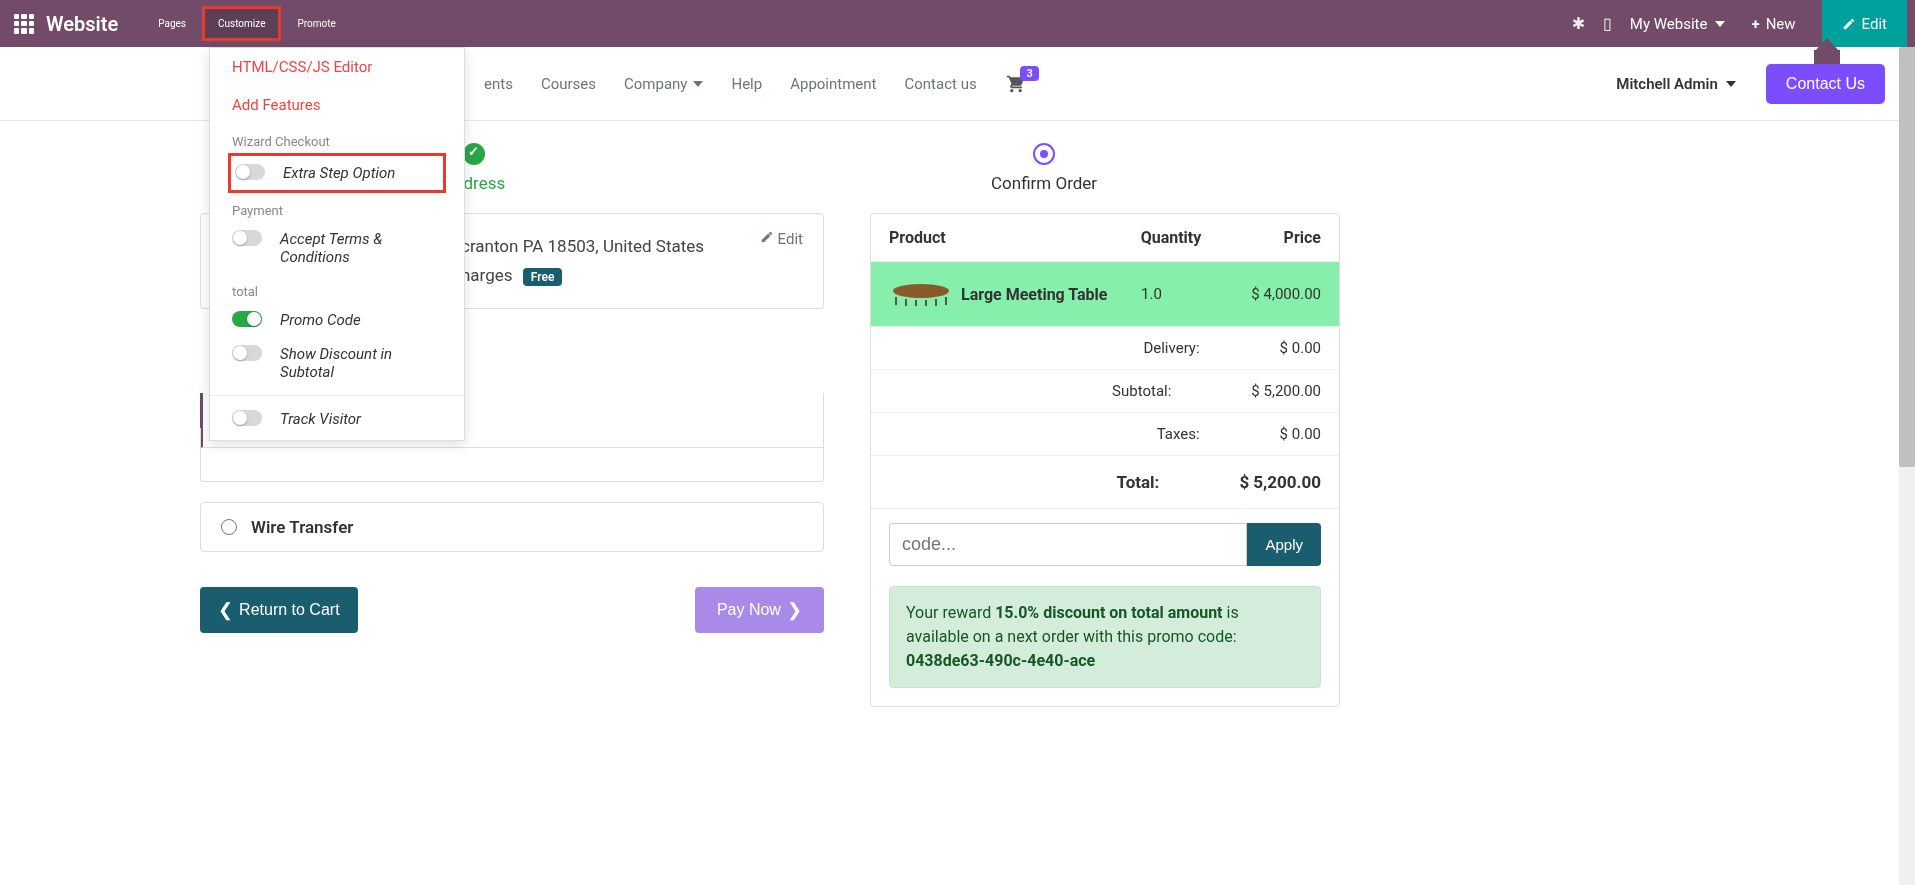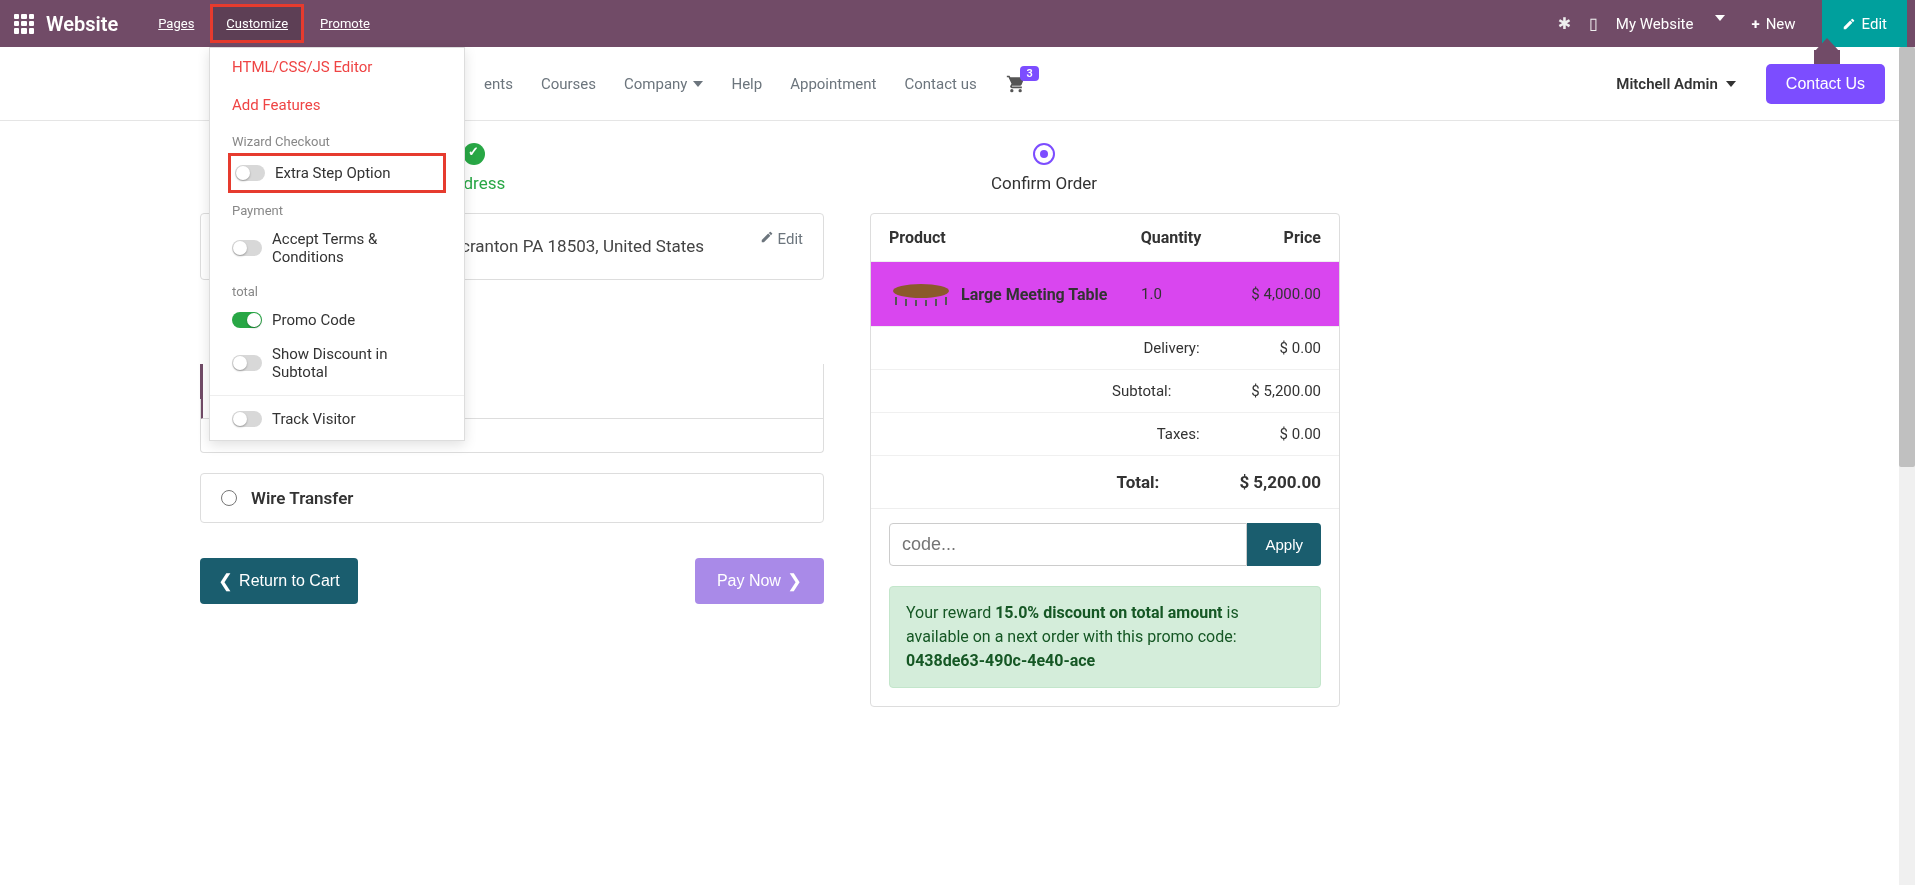--- a/index.html
+++ b/index.html
@@ -3,34 +3,34 @@
 <meta charset="utf-8">
 <style>
 * { box-sizing: border-box; margin: 0; padding: 0; }
 body { font-family: -apple-system, BlinkMacSystemFont, "Segoe UI", Roboto, sans-serif; font-size: 15px; color: #333; background: #fff; width: 1915px; height: 885px; overflow: hidden; position: relative; }
 
 
 .topbar { background: #714B67; height: 47px; display: flex; align-items: center; color: #fff; padding: 0 8px; }
 .apps-icon { width: 20px; height: 20px; display: grid; grid-template-columns: repeat(3,1fr); grid-template-rows: repeat(3,1fr); gap: 2px; margin: 0 12px 0 6px; cursor: pointer; }
 .apps-icon span { background: #fff; border-radius: 1px; }
 .brand { font-size: 20px; font-weight: 600; margin-right: 24px; }
-.topnav-item { padding: 12px 16px; cursor: pointer; font-size: 13px; text-decoration: underline; }
+.topnav-item { padding: 12px 16px; cursor: pointer; font-size: 10px; }
 .topnav-item.active { background: #5d3f55; border: 3px solid #e63b2e; padding: 9px 13px; }
 .top-spacer { flex: 1; }
 .top-right { display: flex; align-items: center; gap: 18px; }
 .top-right .ico { font-size: 16px; color: #eee; cursor: pointer; }
-.mywebsite { display: flex; gap: 20px; cursor: pointer; }
+.mywebsite { display: flex; align-items: center; gap: 6px; cursor: pointer; }
 .new-btn { display: flex; align-items: center; gap: 6px; cursor: pointer; padding: 0 8px; }
 .edit-btn { background: #00A09D; height: 47px; display: flex; align-items: center; gap: 6px; padding: 0 20px; cursor: pointer; }
 
 
 .dropdown { position: absolute; left: 209px; top: 47px; width: 256px; background: #fff; border: 1px solid #ddd; box-shadow: 0 4px 12px rgba(0,0,0,.12); z-index: 100; padding-bottom: 4px; }
 .dropdown-item { padding: 10px 22px; cursor: pointer; font-size: 15px; color: #ef4444; }
 .dropdown-section { padding: 10px 22px 4px; font-size: 13px; color: #888; }
-.dropdown-toggle { display: flex; align-items: center; gap: 10px; padding: 8px 22px; cursor: pointer; }
+.dropdown-toggle { display: flex; gap: 18px; padding: 8px 22px; cursor: pointer; font-style: italic; }
 .toggle { width: 30px; height: 16px; border-radius: 10px; background: #d8d8d8; position: relative; flex-shrink: 0; }
 .toggle::after { content: ""; position: absolute; width: 14px; height: 14px; border-radius: 50%; background: #fff; top: 1px; left: 1px; box-shadow: 0 1px 2px rgba(0,0,0,.3); }
 .toggle.on { background: #28a745; }
 .toggle.on::after { left: 15px; }
 .dropdown-divider { height: 1px; background: #eee; margin: 6px 0; }
 .highlight-extra { border: 3px solid #e63b2e; margin: 0 18px; padding: 8px 6px 8px 4px; }
 .highlight-extra .dropdown-toggle { padding: 0 0 0 0; }
 
 
 .subnav { height: 74px; border-bottom: 1px solid #e5e5e5; display: flex; align-items: center; padding: 0 30px 0 220px; position: relative; }
@@ -75,21 +75,21 @@
 .return-btn { background: #1a5d6e; color: #fff; border: none; border-radius: 4px; padding: 12px 18px; font-size: 16px; font-weight: 500; cursor: pointer; display: flex; align-items: center; gap: 6px; }
 .paynow-btn { background: #a98ae8; color: #fff; border: none; border-radius: 4px; padding: 12px 22px; font-size: 16px; font-weight: 500; cursor: pointer; display: flex; align-items: center; gap: 6px; }
 
 
 .order { border: 1px solid #ddd; border-radius: 4px; }
 .order-head { display: flex; padding: 14px 18px; font-weight: 700; font-size: 16px; border-bottom: 1px solid #eee; }
 .oh-prod { flex: 1; }
 .oh-qty { width: 80px; text-align: center; }
 .oh-price { width: 110px; text-align: right; }
 .order-row { display: flex; padding: 12px 18px; align-items: center; border-bottom: 1px solid #f0f0f0; }
-.order-row.alt { background: #d946ef; }
+.order-row.alt { background: #86efac; }
 .thumb { width: 64px; height: 40px; margin-right: 8px; flex-shrink: 0; display:flex; align-items:center; justify-content:center; }
 .desk-svg { width:60px; height:34px; }
 .table-svg { width:60px; height:30px; }
 .or-name { flex: 1; font-weight: 700; font-size: 16px; }
 .or-qty { width: 80px; text-align: left; padding-left: 10px; }
 .or-price { width: 110px; text-align: right; }
 .order-sum { padding: 12px 18px; display: flex; justify-content: space-between; border-bottom: 1px solid #f0f0f0; }
 .order-sum .lbl { text-align: right; flex: 1; padding-right: 80px; }
 .order-total { padding: 16px 18px; display: flex; justify-content: space-between; font-weight: 700; font-size: 17px; border-bottom: 1px solid #eee; }
 .order-total .lbl { text-align: right; flex: 1; padding-right: 80px; }
@@ -217,20 +217,24 @@
 
     <div class="left-col">
       <div class="panel" style="padding-left:260px;">
         <div class="addr-edit">
           <svg width="14" height="14" viewBox="0 0 24 24">
               <path fill="#6c757d" d="M3 17.25V21h3.75L17.81 9.94l-3.75-3.75L3 17.25zM20.71 7.04a1 1 0 000-1.41l-2.34-2.34a1 1 0 00-1.41 0l-1.83 1.83 3.75 3.75 1.83-1.83z"></path>
             </svg>
           <span>Edit</span>
         </div>
         <div class="addr-line">cranton PA 18503, United States</div>
+        <div class="addr-line">
+          <span>harges</span>
+          <span class="free-badge">Free</span>
+        </div>
       </div>
 
       <div style="height:64px;"></div>
 
       <div class="payment-opt" style="border-radius:0; border-top:none; border-left:3px solid #714B67;">
         <input type="radio" name="pay" style="">
         <span>Test</span>
         <span class="test-badge">Test Mode</span>
       </div>
       <div class="payment-spacing"></div>

